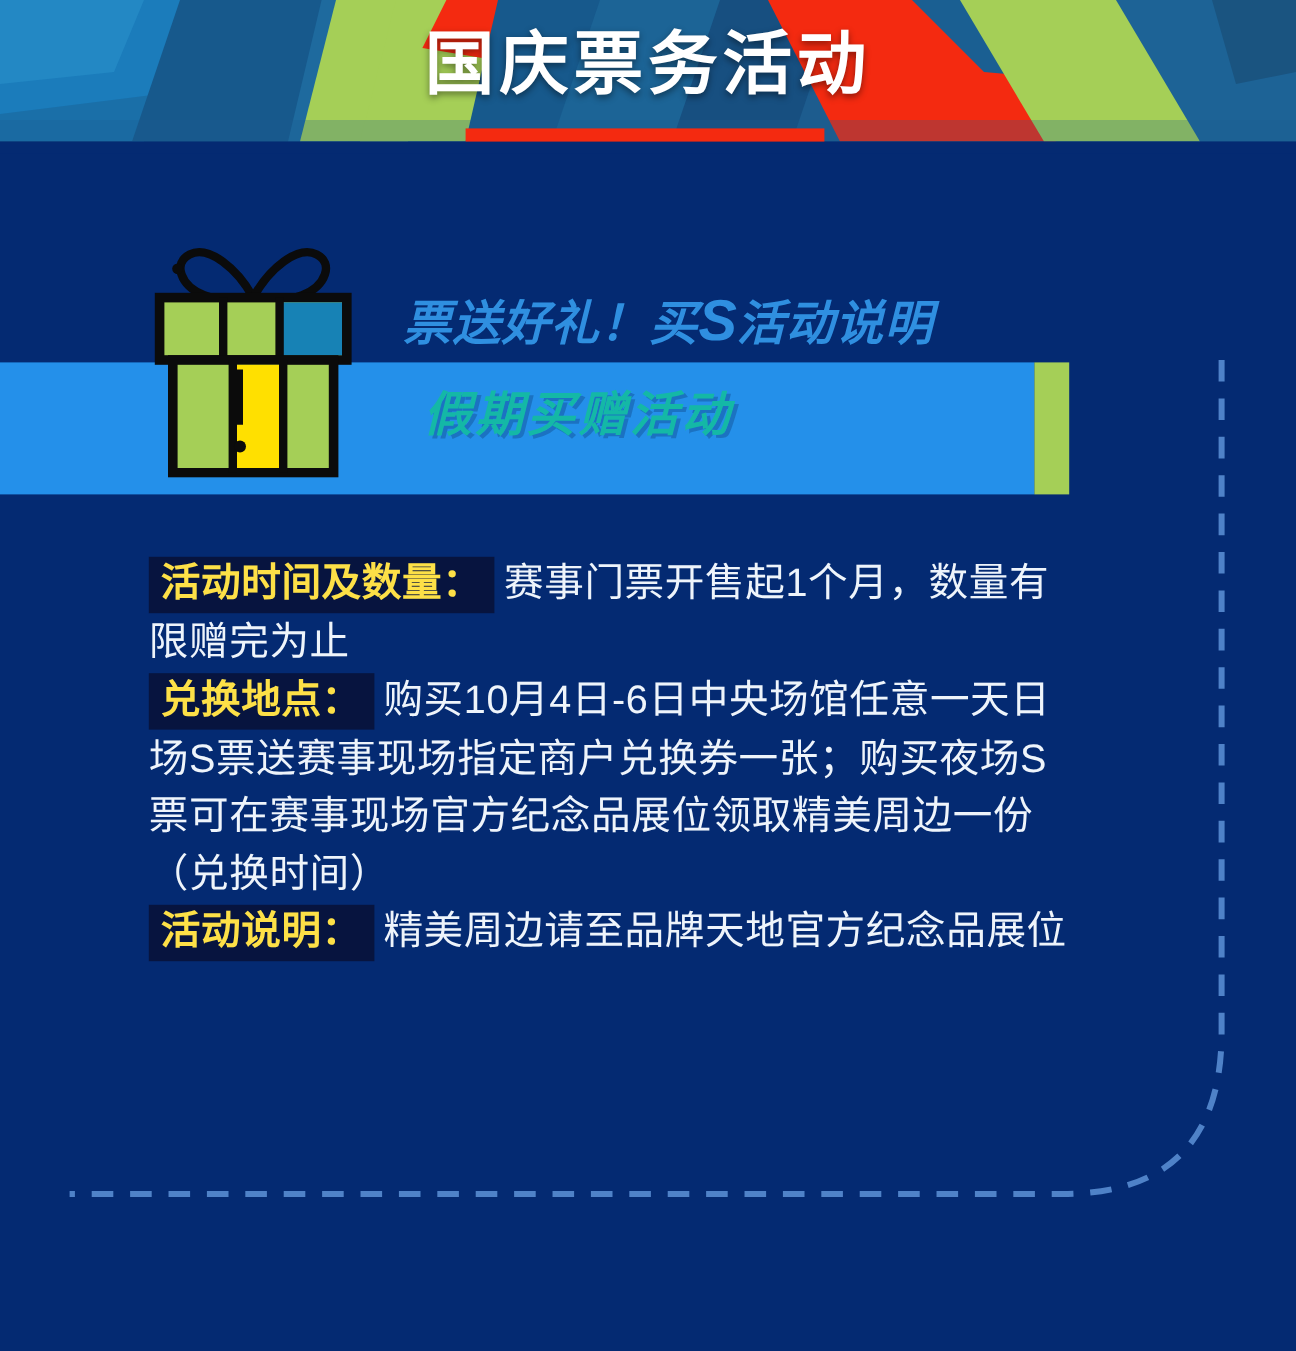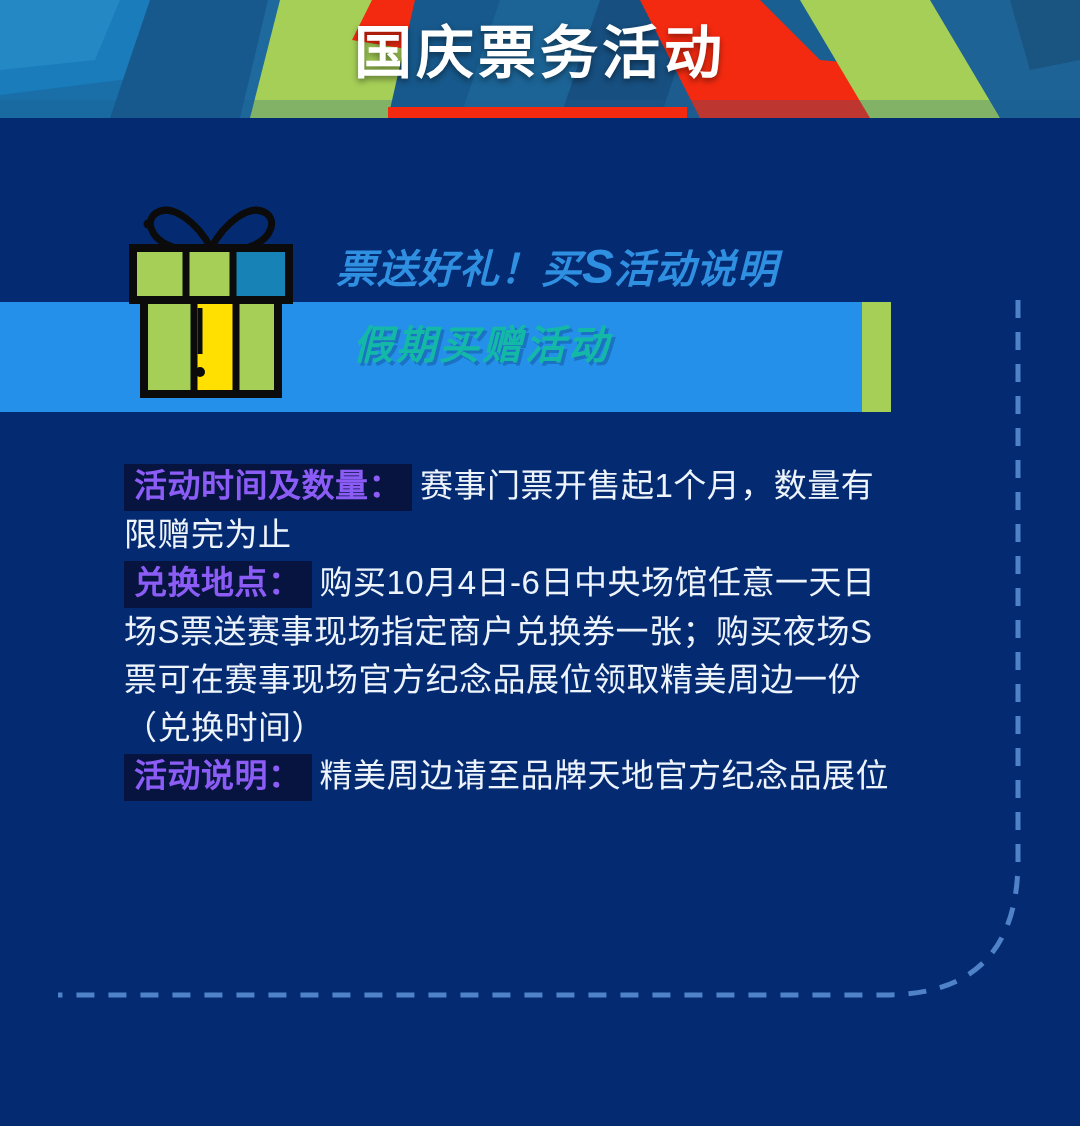--- a/index.html
+++ b/index.html
@@ -52,21 +52,21 @@
     margin-left:19px;
   }
 
   
   .body-text{
     position:absolute;left:124px;top:462px;width:780px;z-index:4;
     color:#eef4fb;font-size:33px;line-height:48px;letter-spacing:.5px;
   }
   .para{margin:0 0 0 0;}
   .label{
-    display:inline-block;background:#07143f;color:#8b5cf6;
+    display:inline-block;background:#07143f;color:#fde047;
     font-weight:bold;padding:1px 10px 4px 10px;margin-right:8px;
     line-height:42px;vertical-align:baseline;
   }
   .value{color:#eef4fb;}
 
   
   .dashed-deco{position:absolute;left:0;top:280px;width:1080px;height:760px;z-index:1;}
   .dashed-deco svg{display:block;width:1080px;height:760px;}
 </style>
 </head>

